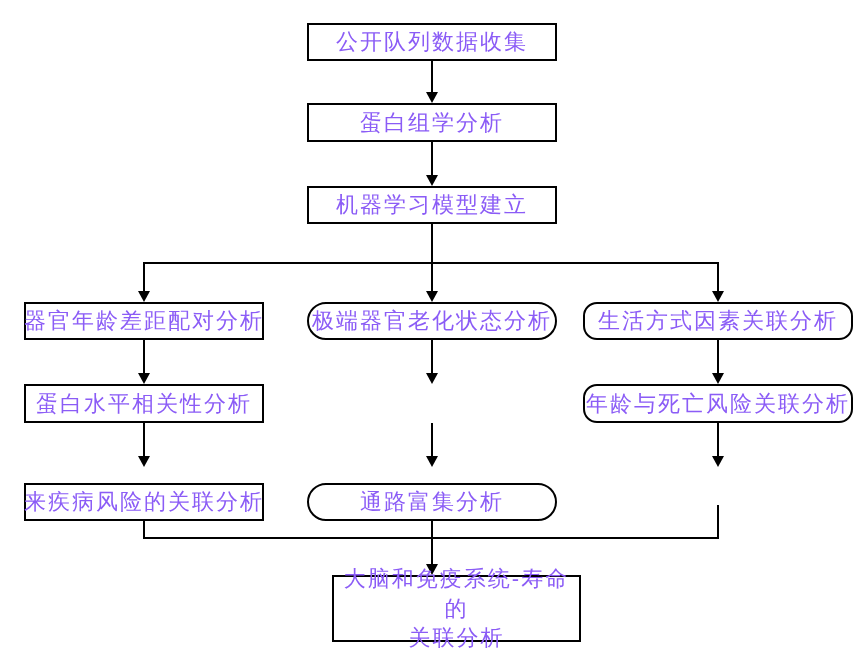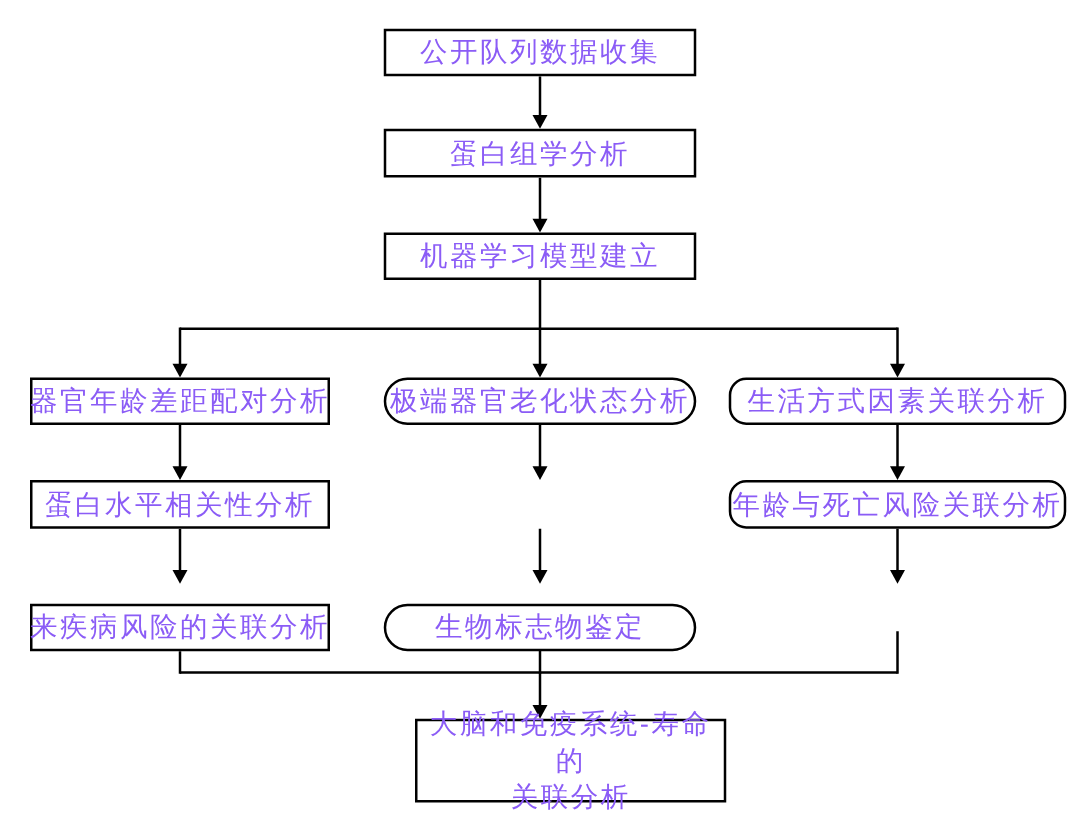--- a/index.html
+++ b/index.html
@@ -106,21 +106,21 @@
 
   <div class="flow-box b-top1">公开队列数据收集</div>
   <div class="flow-box b-top2">蛋白组学分析</div>
   <div class="flow-box b-top3">机器学习模型建立</div>
 
   <div class="flow-box col-l row-a">器官年龄差距配对分析</div>
   <div class="flow-box col-l row-b">蛋白水平相关性分析</div>
   <div class="flow-box col-l row-c">来疾病风险的关联分析</div>
 
   <div class="flow-box col-m row-a">极端器官老化状态分析</div>
-  <div class="flow-box col-m row-c">生物标志物鉴定</div>
+  <div class="flow-box col-m row-c">通路富集分析</div>
 
   <div class="flow-box col-r row-a">生活方式因素关联分析</div>
   <div class="flow-box col-r row-b">年龄与死亡风险关联分析</div>
 
   <div class="flow-box multiline b-final">大脑和免疫系统-寿命的
 关联分析</div>
 
 </div>
 
 </body></html>

